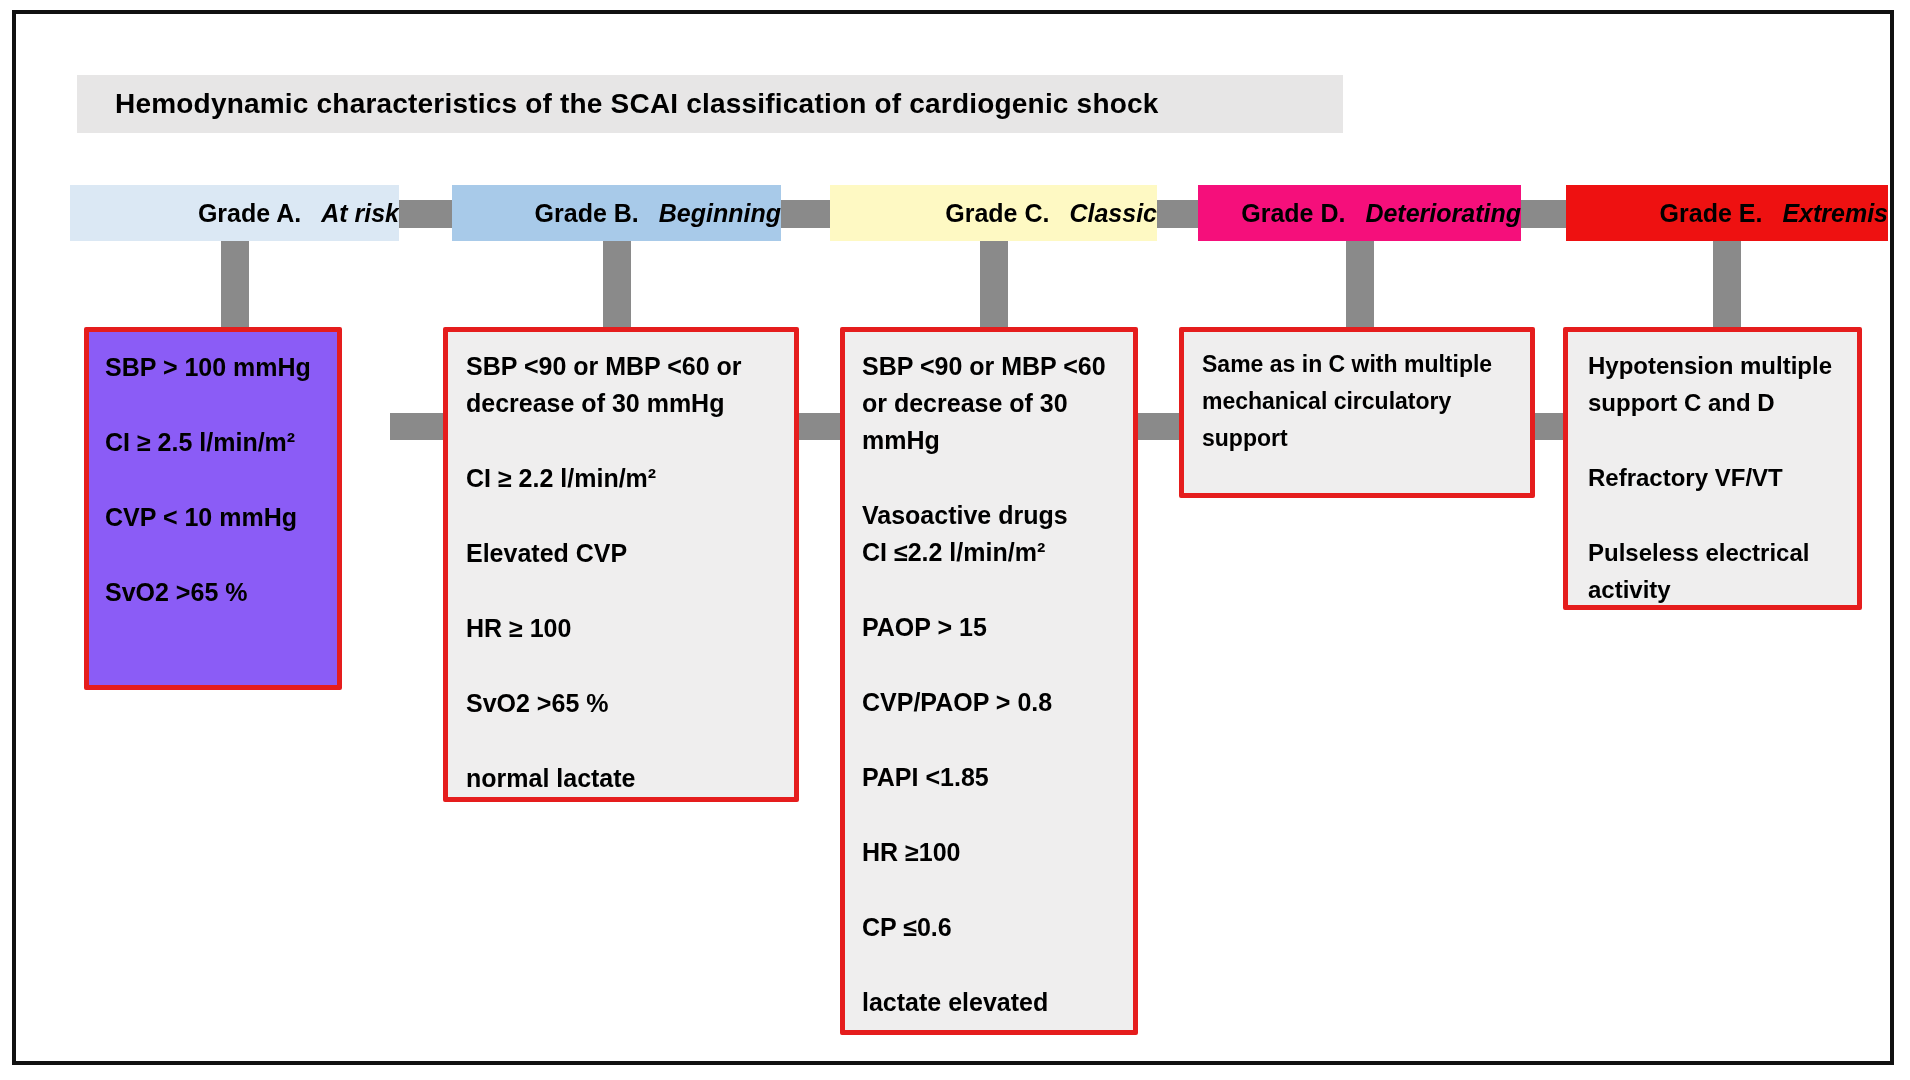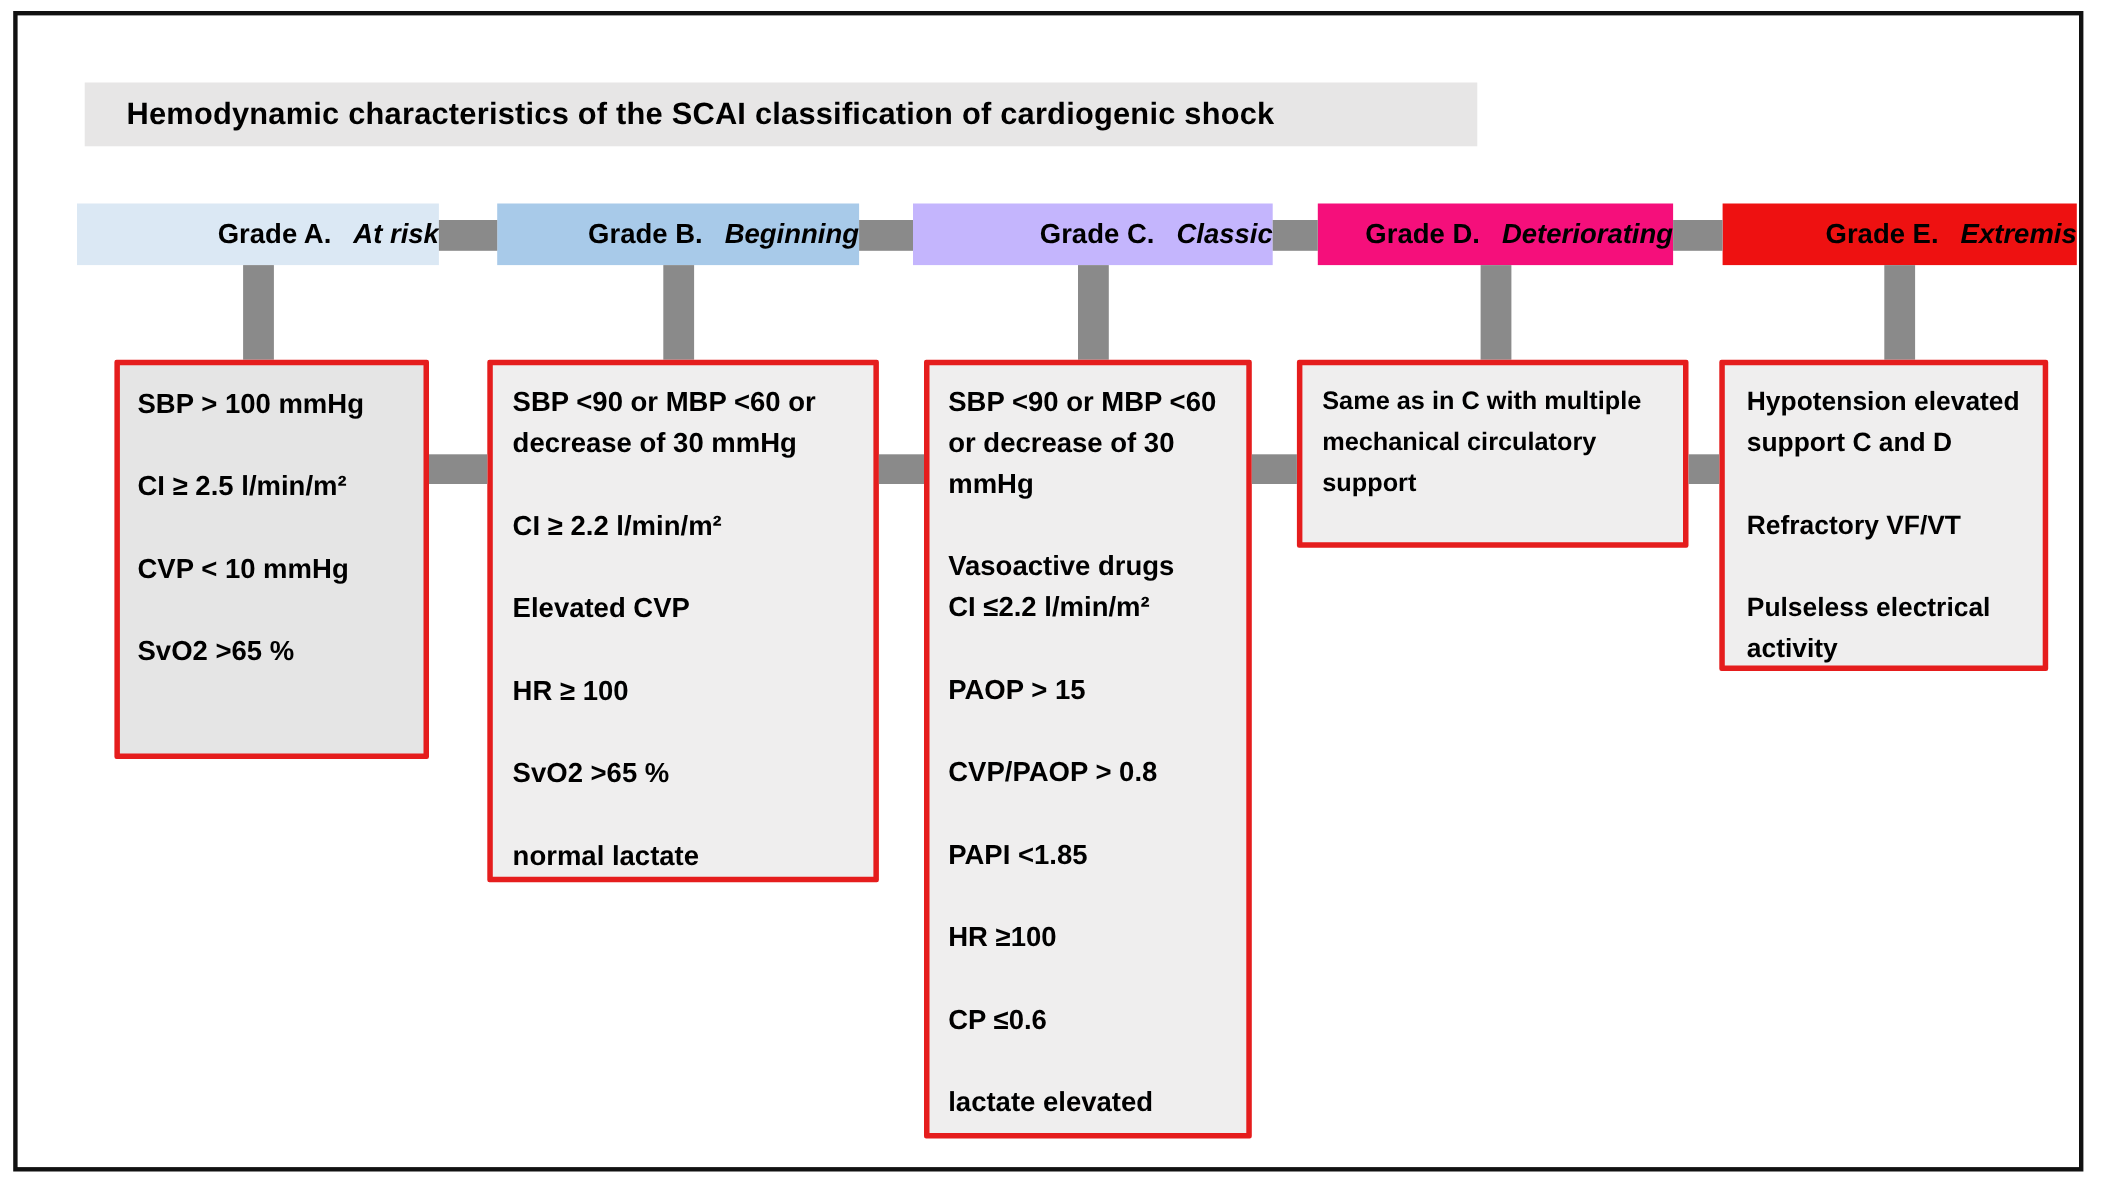--- a/index.html
+++ b/index.html
@@ -38,21 +38,21 @@
 <div class="title-band" id="title-band" style="left: 77px; top: 75px; width: 1266px; height: 58px; padding-left: 38px; box-sizing: border-box; background: rgb(231, 230, 230);">
   <span>Hemodynamic characteristics of the SCAI classification of cardiogenic shock</span>
 </div>
 
 <div id="diagram">
     <div class="grade-header" style="left: 70px; top: 185px; width: 329px; height: 56px; background: rgb(219, 232, 244);">
       <span>Grade A.</span>
       <span class="gname">At risk</span>
     </div>
     <div class="connector" style="left: 221px; top: 241px; width: 28px; height: 86px; background: rgb(138, 138, 138);"></div>
-    <div class="criteria-box" style="left: 104px; top: 327px; width: 286px; height: 363px; background: #e5e5e5; border-color: rgb(229, 29, 29); font-size: 25px; padding: 17px 16px;">
+    <div class="criteria-box" style="left: 84px; top: 327px; width: 258px; height: 363px; background: #8b5cf6; border-color: rgb(229, 29, 29); font-size: 25px; padding: 17px 16px;">
       <div class="item">
         <div class="line">SBP &gt; 100 mmHg</div>
       </div>
       <div class="item">
         <div class="line">CI ≥ 2.5 l/min/m²</div>
       </div>
       <div class="item">
         <div class="line">CVP &lt; 10 mmHg</div>
       </div>
       <div class="item">
@@ -78,21 +78,21 @@
       <div class="item">
         <div class="line">HR ≥ 100</div>
       </div>
       <div class="item">
         <div class="line">SvO2 &gt;65 %</div>
       </div>
       <div class="item">
         <div class="line">normal lactate</div>
       </div>
     </div>
-    <div class="grade-header" style="left: 830px; top: 185px; width: 327px; height: 56px; background: #c4b5fd;">
+    <div class="grade-header" style="left: 830px; top: 185px; width: 327px; height: 56px; background: #fef9c3;">
       <span>Grade C.</span>
       <span class="gname">Classic</span>
     </div>
     <div class="connector" style="left: 980px; top: 241px; width: 28px; height: 86px; background: rgb(138, 138, 138);"></div>
     <div class="criteria-box" style="left: 840px; top: 327px; width: 298px; height: 708px; background: rgb(239, 238, 238); border-color: rgb(229, 29, 29); font-size: 25px; padding: 16px 17px;">
       <div class="item">
         <div class="line">SBP &lt;90 or MBP &lt;60</div>
         <div class="line">or decrease of 30</div>
         <div class="line">mmHg</div>
       </div>
@@ -131,21 +131,21 @@
         <div class="line">support</div>
       </div>
     </div>
     <div class="grade-header" style="left: 1566px; top: 185px; width: 322px; height: 56px; background: rgb(238, 17, 17);">
       <span>Grade E.</span>
       <span class="gname">Extremis</span>
     </div>
     <div class="connector" style="left: 1713px; top: 241px; width: 28px; height: 86px; background: rgb(138, 138, 138);"></div>
     <div class="criteria-box" style="left: 1563px; top: 327px; width: 299px; height: 283px; background: rgb(239, 238, 238); border-color: rgb(229, 29, 29); font-size: 24px; padding: 15px 20px;">
       <div class="item">
-        <div class="line">Hypotension elevated</div>
+        <div class="line">Hypotension multiple</div>
         <div class="line">support C and D</div>
       </div>
       <div class="item">
         <div class="line">Refractory VF/VT</div>
       </div>
       <div class="item">
         <div class="line">Pulseless electrical</div>
         <div class="line">activity</div>
       </div>
     </div>

